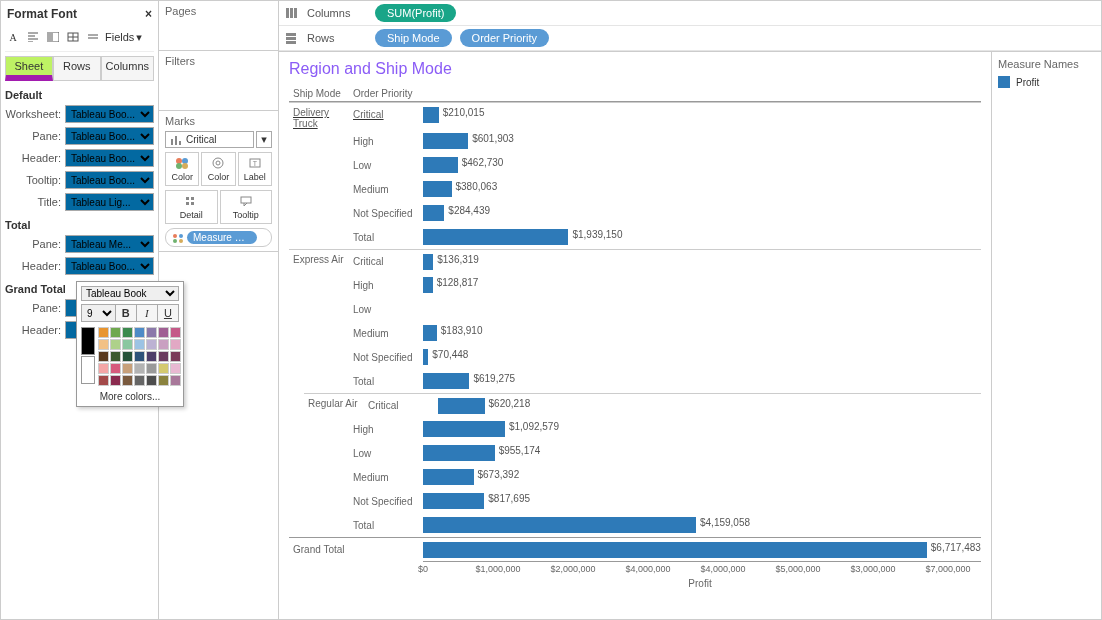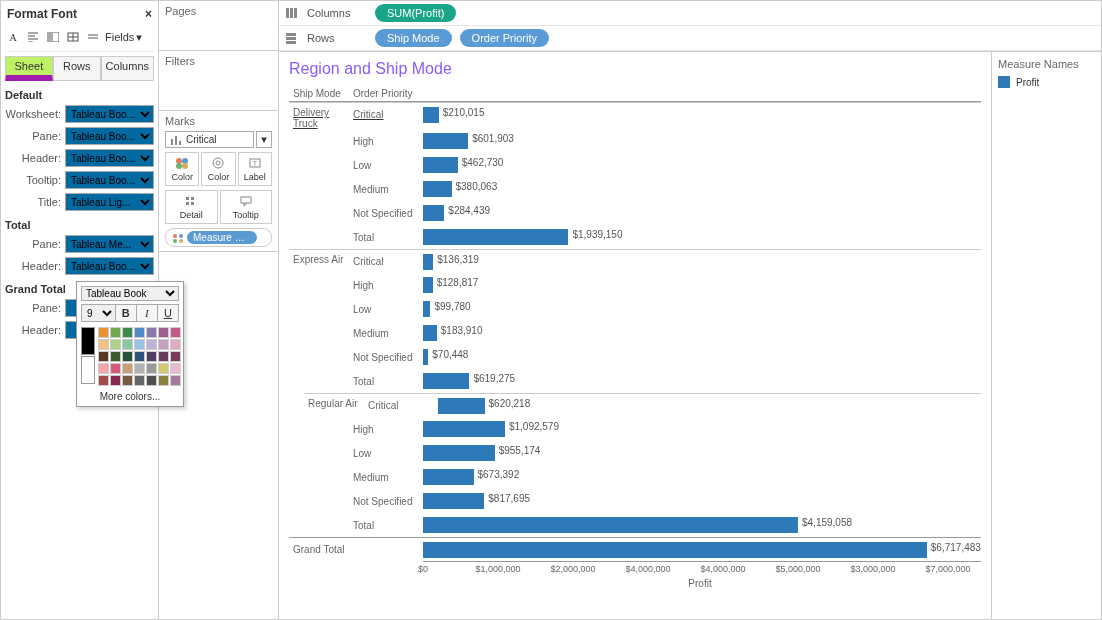--- a/index.html
+++ b/index.html
@@ -355,25 +355,20 @@
         <div class="ct-priority" style="">High</div>
         <div class="ct-barcell" style="">
           <div class="bar" style="width:9.661275px;">
             <span class="bar-label">$128,817</span>
           </div>
         </div>
             </div>
             <div style="display: grid; grid-template-columns: 60px 70px 1fr;">
         <div></div>
         <div class="ct-priority" style="">Low</div>
-        <div class="ct-barcell" style="">
-          <div class="bar" style="width:7.4835px;">
-            <span class="bar-label">$99,780</span>
-          </div>
-        </div>
             </div>
             <div style="display: grid; grid-template-columns: 60px 70px 1fr;">
         <div></div>
         <div class="ct-priority" style="">Medium</div>
         <div class="ct-barcell" style="">
           <div class="bar" style="width:13.79325px;">
             <span class="bar-label">$183,910</span>
           </div>
         </div>
             </div>
@@ -437,21 +432,21 @@
         <div class="ct-barcell" style="">
           <div class="bar" style="width:61.327124999999995px;">
             <span class="bar-label">$817,695</span>
           </div>
         </div>
             </div>
             <div style="display: grid; grid-template-columns: 60px 70px 1fr;">
         <div></div>
         <div class="ct-priority" style="">Total</div>
         <div class="ct-barcell" style="">
-          <div class="bar" style="width:375px;">
+          <div class="bar" style="width:273px;">
             <span class="bar-label">$4,159,058</span>
           </div>
         </div>
             </div>
             <div style="display: grid; grid-template-columns: 130px 1fr;">
     <div class="ct-priority" style="border-top:1px solid #999;">Grand Total</div>
     <div class="ct-barcell" style="border-top:1px solid #999;">
       <div class="bar" style="width:503.811225px;">
         <span class="bar-label">$6,717,483</span>
       </div>

